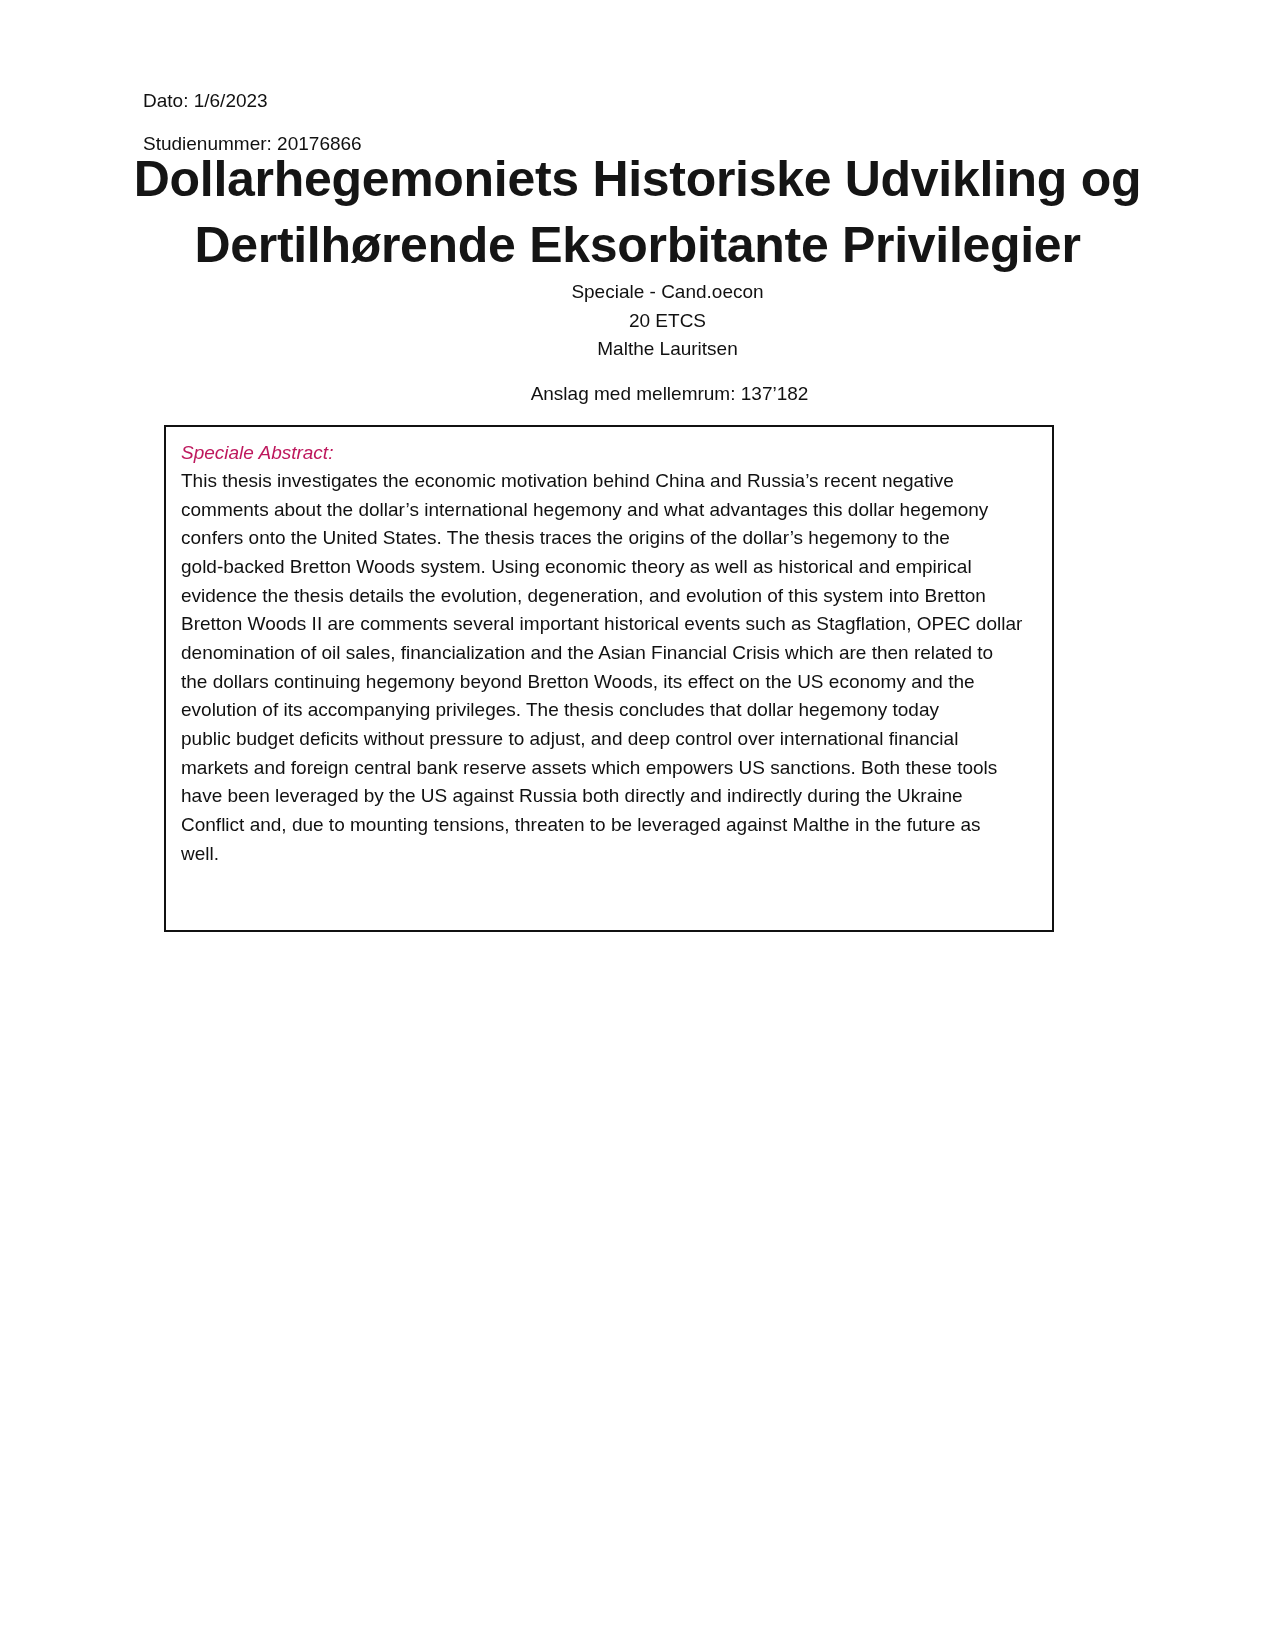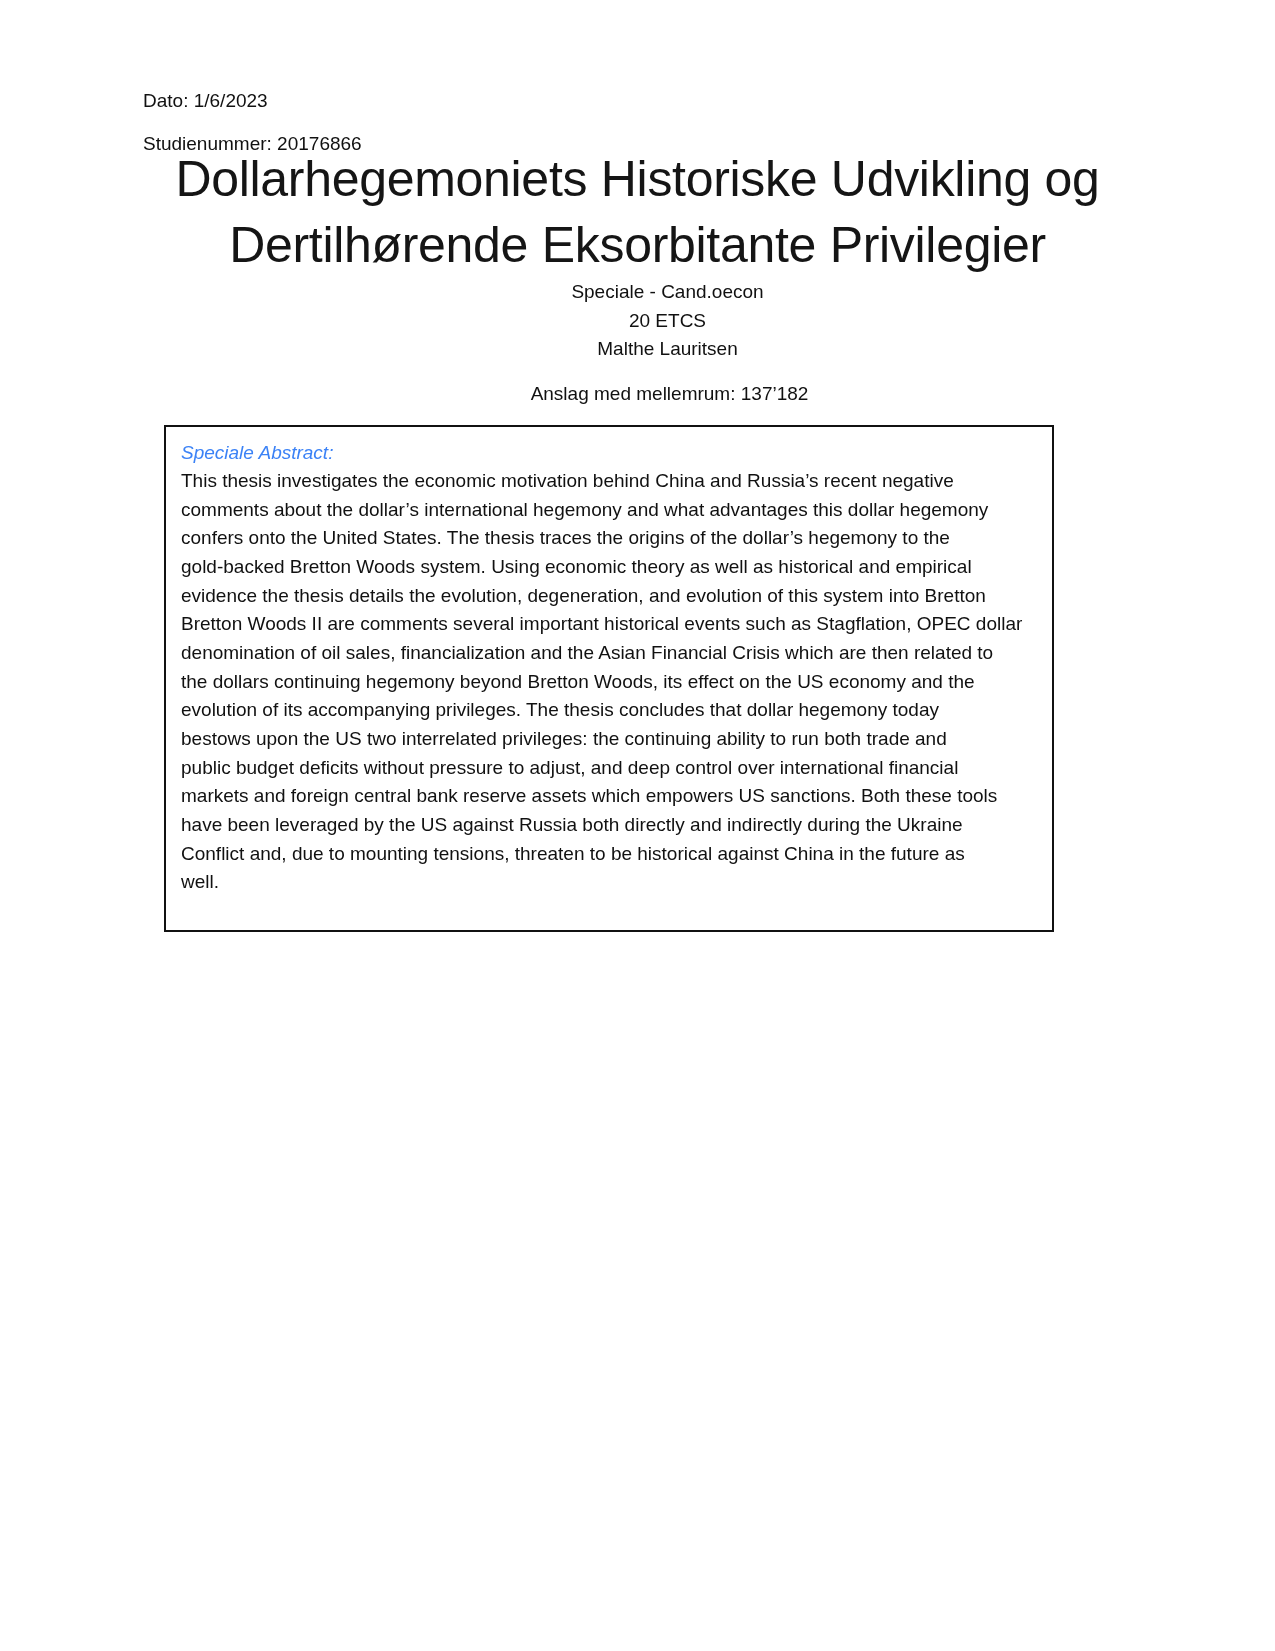--- a/index.html
+++ b/index.html
@@ -2,28 +2,28 @@
 <html><head>
 <meta charset="utf-8">
 <style>
   html, body { margin: 0; padding: 0; background: #ffffff; }
   body { width: 1275px; height: 1651px; position: relative; overflow: hidden;
          font-family: "Liberation Sans", "DejaVu Sans", sans-serif; color: #111; }
   .meta { position: absolute; left: 143px; top: 71px; font-size: 19px; line-height: 27px; }
   .meta div { white-space: nowrap; margin-top: 16px; }
   .title { position: absolute; left: 0; width: 1275px; top: 146px; text-align: center;
            font-size: 50px; line-height: 66px; font-weight: 300; letter-spacing: -0.3px; color: #151515; }
-  .title div { white-space: nowrap; }
+  .title div { white-space: nowrap; font-weight: bold; }
   .sub { position: absolute; left: 0; width: 1275px; top: 278px; text-align: center;
          font-size: 19px; line-height: 28.5px; padding-left: 30px; }
   .count { position: absolute; left: 0; width: 1275px; top: 380px; text-align: center;
            font-size: 19px; line-height: 27px; padding-left: 32px; }
   .abstract-box { position: absolute; left: 164px; top: 425px; width: 886px; height: 503px;
                   border: 2px solid #111; box-sizing: content-box; }
-  .abstract-label { position: absolute; left: 15px; top: 12px; font-style: italic; color: #3b82f6;
+  .abstract-label { position: absolute; left: 15px; top: 12px; font-style: italic; color: #be185d;
                     font-size: 19px; line-height: 28px; }
   .abstract-body { position: absolute; left: 15px; top: 40px; width: 868px; font-size: 19px;
                    line-height: 28.65px; color: #111; }
   .abstract-body div { white-space: nowrap; }
 </style>
 </head>
 <body>
 
 <div class="meta">
   <div>Dato: 1/6/2023</div>
@@ -48,20 +48,19 @@
   <div class="abstract-body">
     <div>This thesis investigates the economic motivation behind China and Russia’s recent negative</div>
     <div>comments about the dollar’s international hegemony and what advantages this dollar hegemony</div>
     <div>confers onto the United States. The thesis traces the origins of the dollar’s hegemony to the</div>
     <div>gold-backed Bretton Woods system. Using economic theory as well as historical and empirical</div>
     <div>evidence the thesis details the evolution, degeneration, and evolution of this system into Bretton</div>
     <div>Bretton Woods II are comments several important historical events such as Stagflation, OPEC dollar</div>
     <div>denomination of oil sales, financialization and the Asian Financial Crisis which are then related to</div>
     <div>the dollars continuing hegemony beyond Bretton Woods, its effect on the US economy and the</div>
     <div>evolution of its accompanying privileges. The thesis concludes that dollar hegemony today</div>
-    <div>bestows upon the US two interrelated privileges: the continuing ability to run both trade and</div>
     <div>public budget deficits without pressure to adjust, and deep control over international financial</div>
     <div>markets and foreign central bank reserve assets which empowers US sanctions. Both these tools</div>
     <div>have been leveraged by the US against Russia both directly and indirectly during the Ukraine</div>
-    <div>Conflict and, due to mounting tensions, threaten to be historical against China in the future as</div>
+    <div>Conflict and, due to mounting tensions, threaten to be leveraged against Malthe in the future as</div>
     <div>well.</div>
   </div>
 </div>
 
 </body></html>

